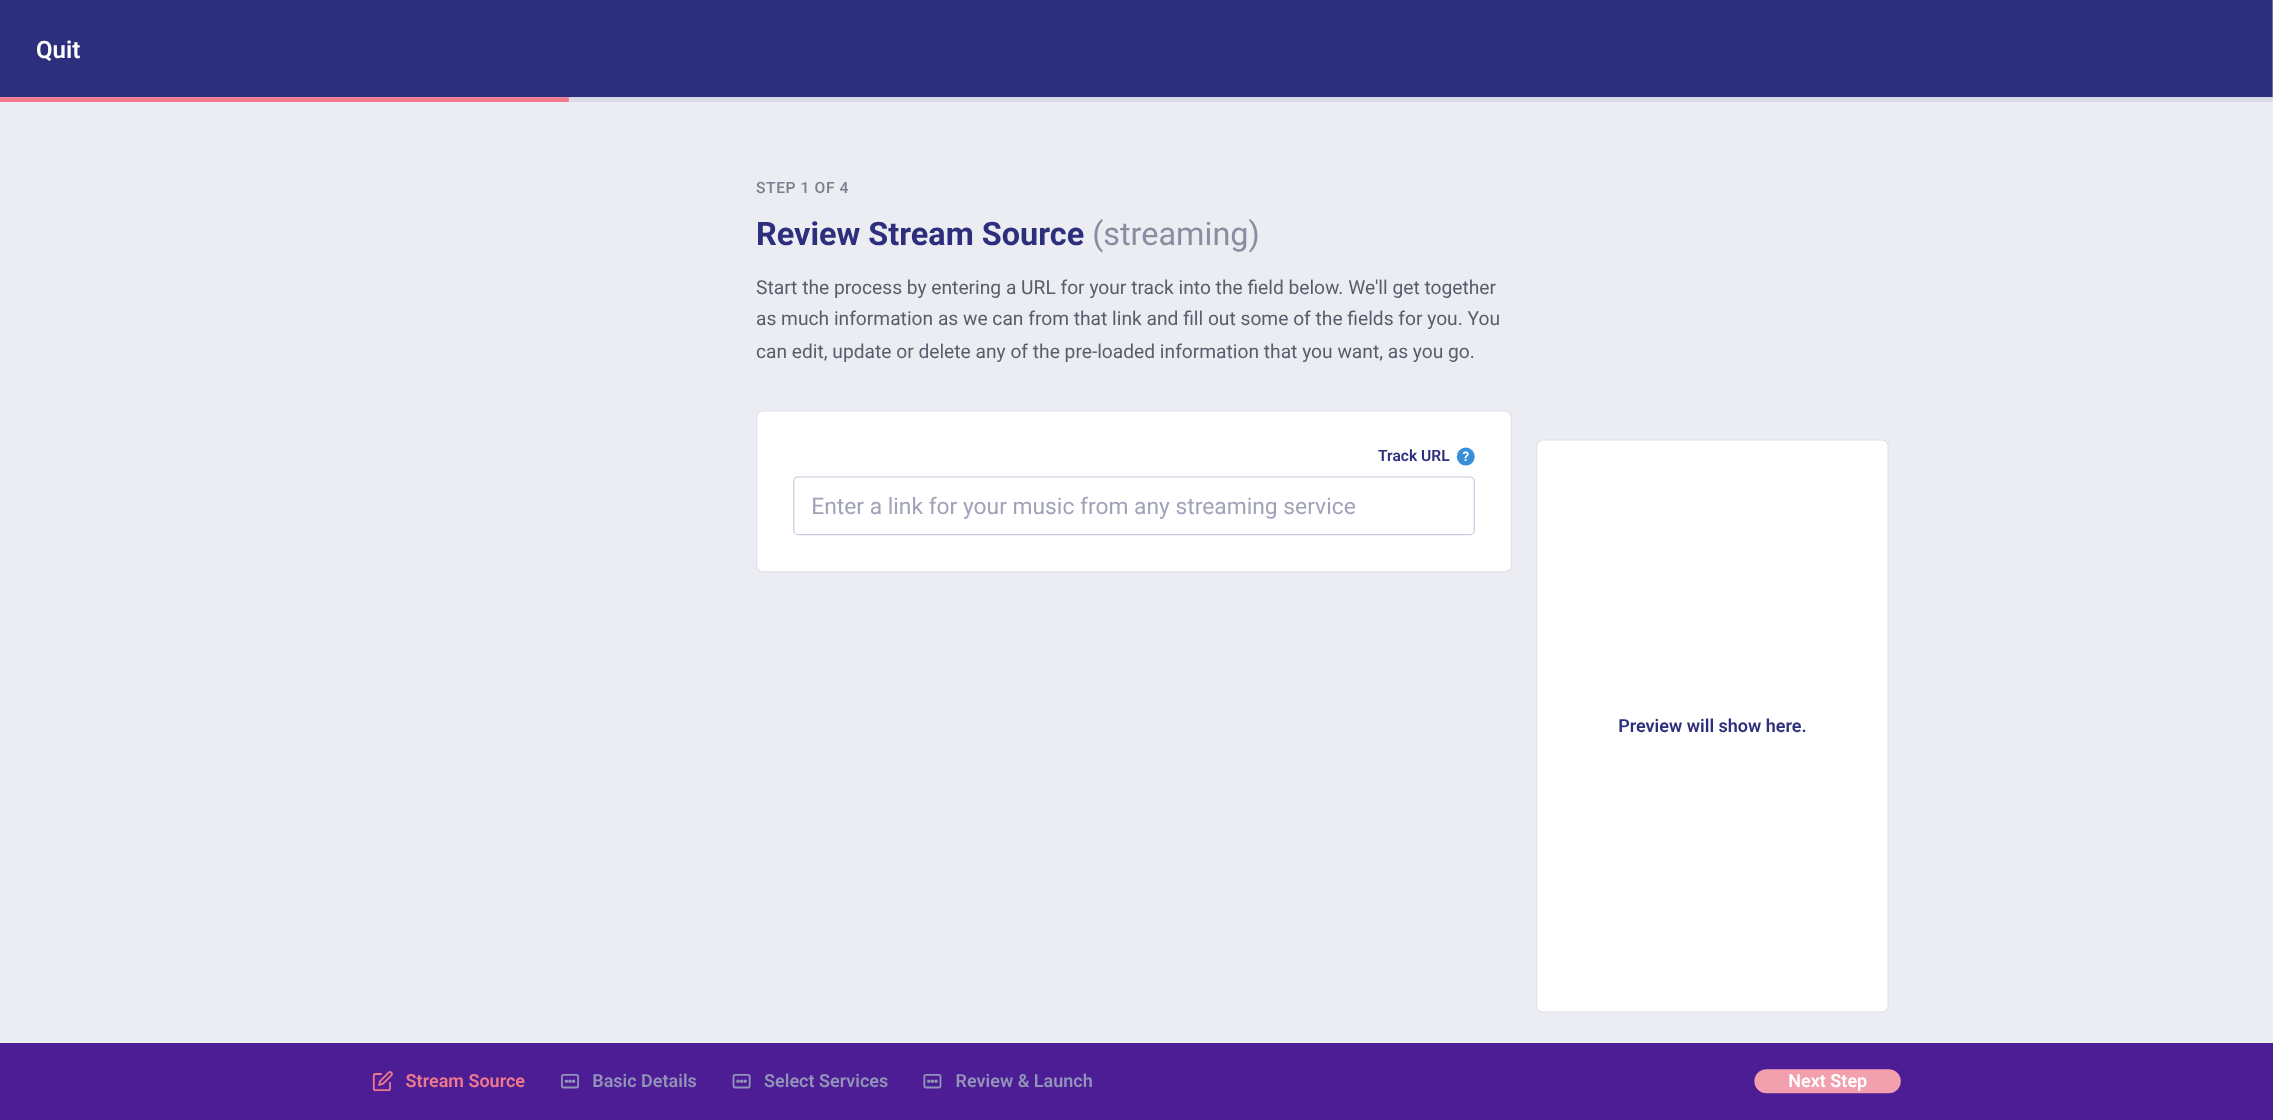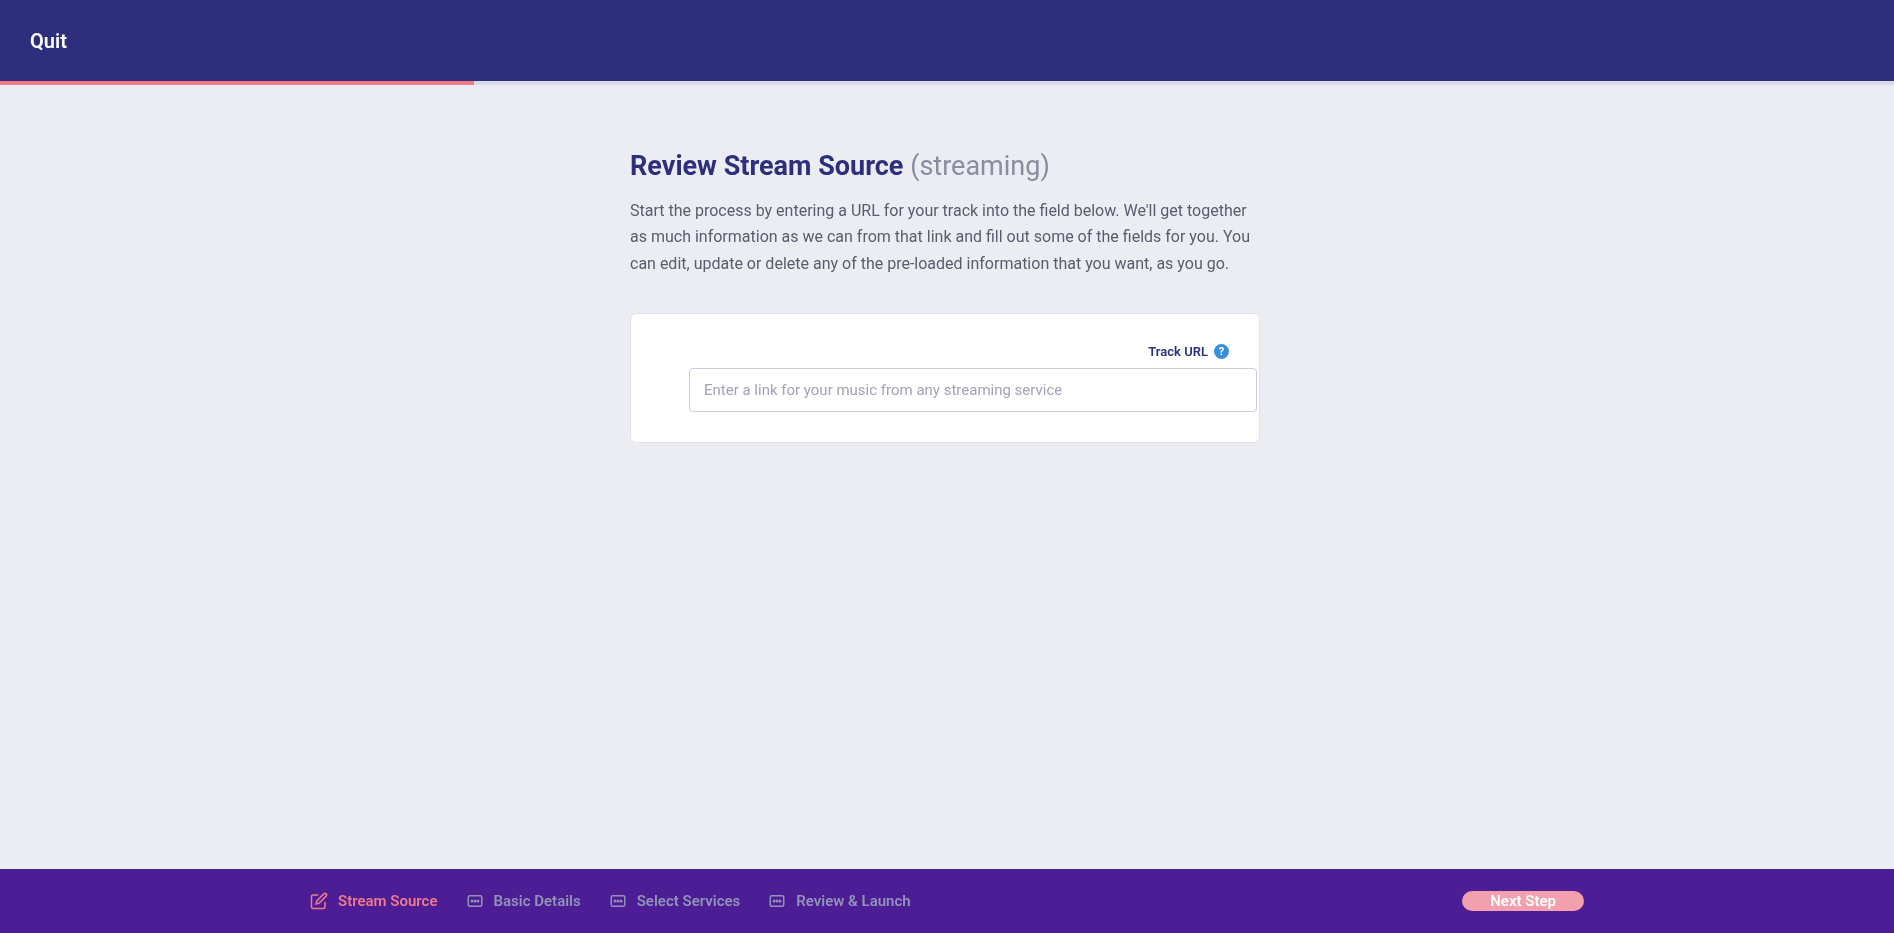--- a/index.html
+++ b/index.html
@@ -121,24 +121,23 @@
       display: inline-flex;
       align-items: center;
       justify-content: center;
       cursor: pointer;
     }
     .text-input {
       width: 100%;
       padding: 12px 14px;
       border: 1px solid #c7cae0;
       border-radius: 4px;
-      font-size: 15px;
+      font-size: 19px;
       color: #333;
       font-family: inherit;
-      margin-left: 28px;
     }
     .text-input::placeholder {
       color: #a0a3b8;
     }
     .preview-panel {
       background: white;
       border: 1px solid #e0e1ea;
       border-radius: 6px;
       width: 294px;
       height: 478px;
@@ -221,36 +220,40 @@
   <div class="quit-link">Quit</div>
 </div>
 
 <div class="progress-bar">
   <div class="progress-fill"></div>
 </div>
 
 <div class="content-wrapper">
   <div class="main-content">
     <div class="content-left">
+      <div class="step-label">STEP 1 OF 4</div>
       <h1 class="page-title">
         <span>Review Stream Source</span>
         <span class="page-title-optional">(streaming)</span>
       </h1>
       <p class="page-description">Start the process by entering a URL for your track into the field below. We'll get together as much information as we can from that link and fill out some of the fields for you. You can edit, update or delete any of the pre-loaded information that you want, as you go.</p>
 
       <div class="form-card">
         <div class="field-label">
           <span>Track URL</span>
           <span class="help-icon">?</span>
         </div>
         <input type="text" class="text-input" placeholder="Enter a link for your music from any streaming service" style="">
       </div>
     </div>
   </div>
 
+  <div class="preview-panel">
+    <div class="preview-text">Preview will show here.</div>
+  </div>
 </div>
 
 <div class="footer">
   <div class="footer-steps">
     <div class="footer-step active">
       <span class="footer-step-icon">
         <svg viewBox="0 0 24 24" fill="none" stroke="#f07a8c" stroke-width="2">
           <path d="M11 4H4a2 2 0 0 0-2 2v14a2 2 0 0 0 2 2h14a2 2 0 0 0 2-2v-7"></path>
           <path d="M18.5 2.5a2.121 2.121 0 0 1 3 3L12 15l-4 1 1-4 9.5-9.5z"></path>
         </svg>

